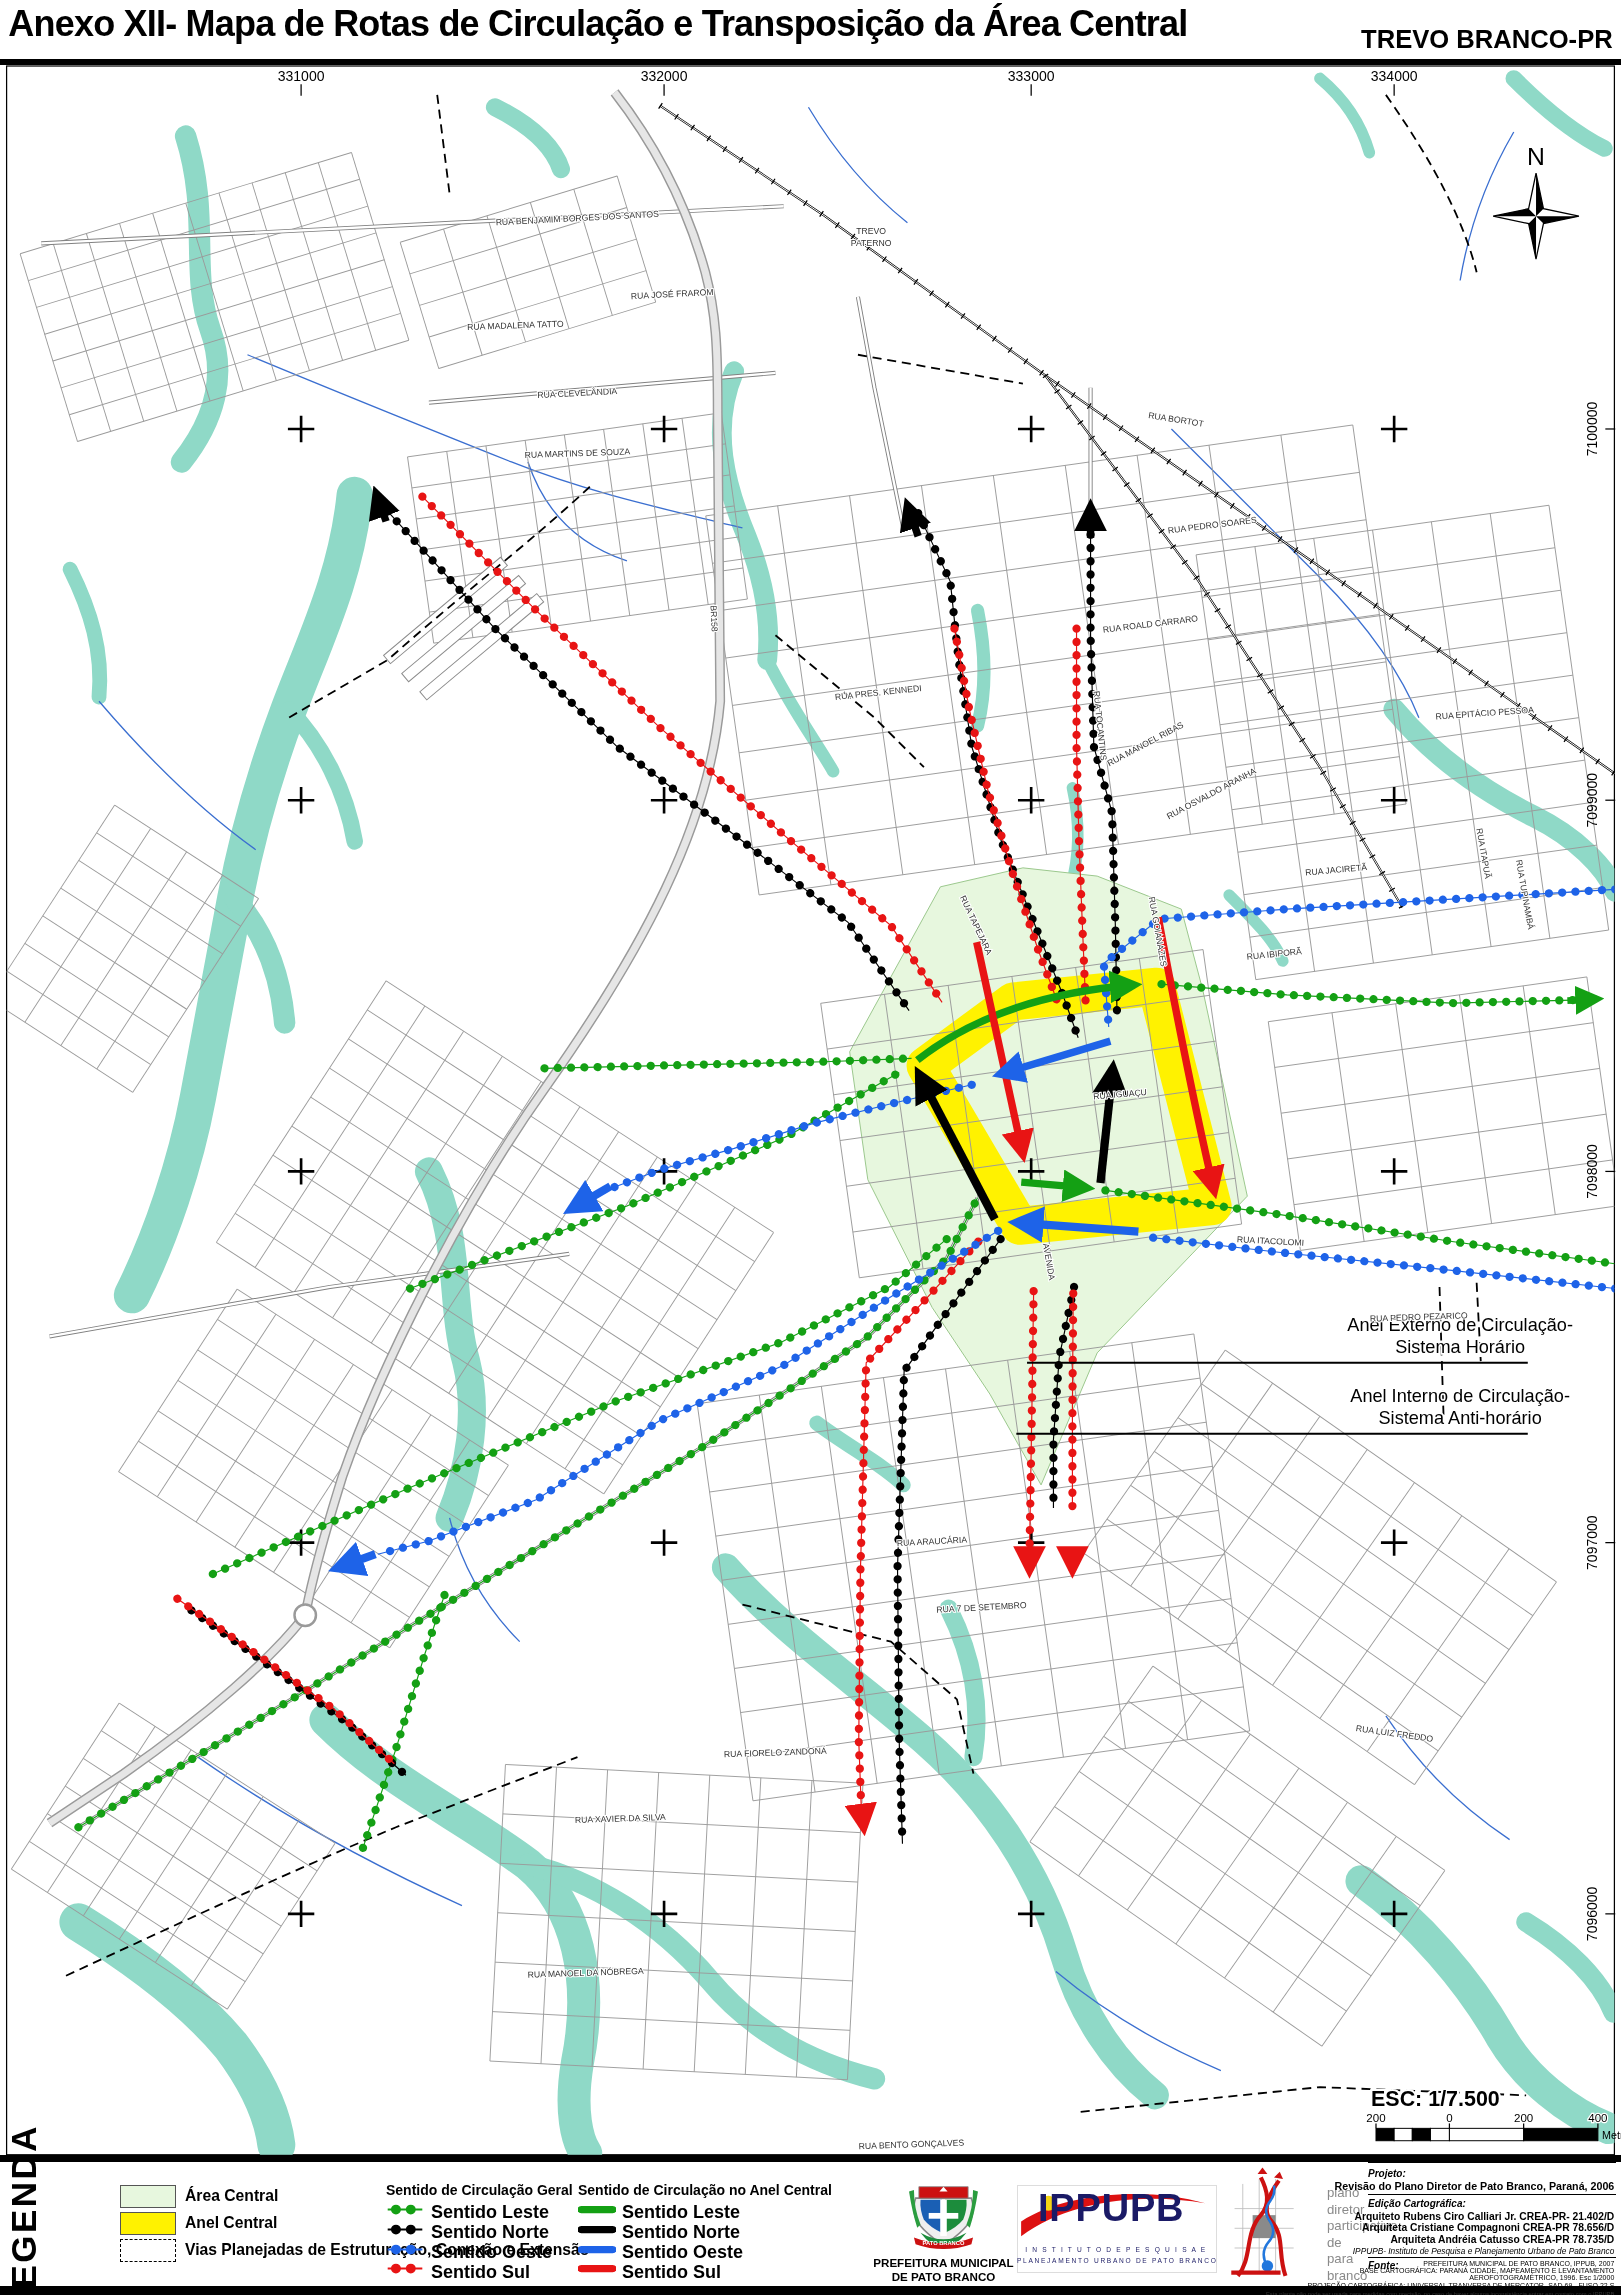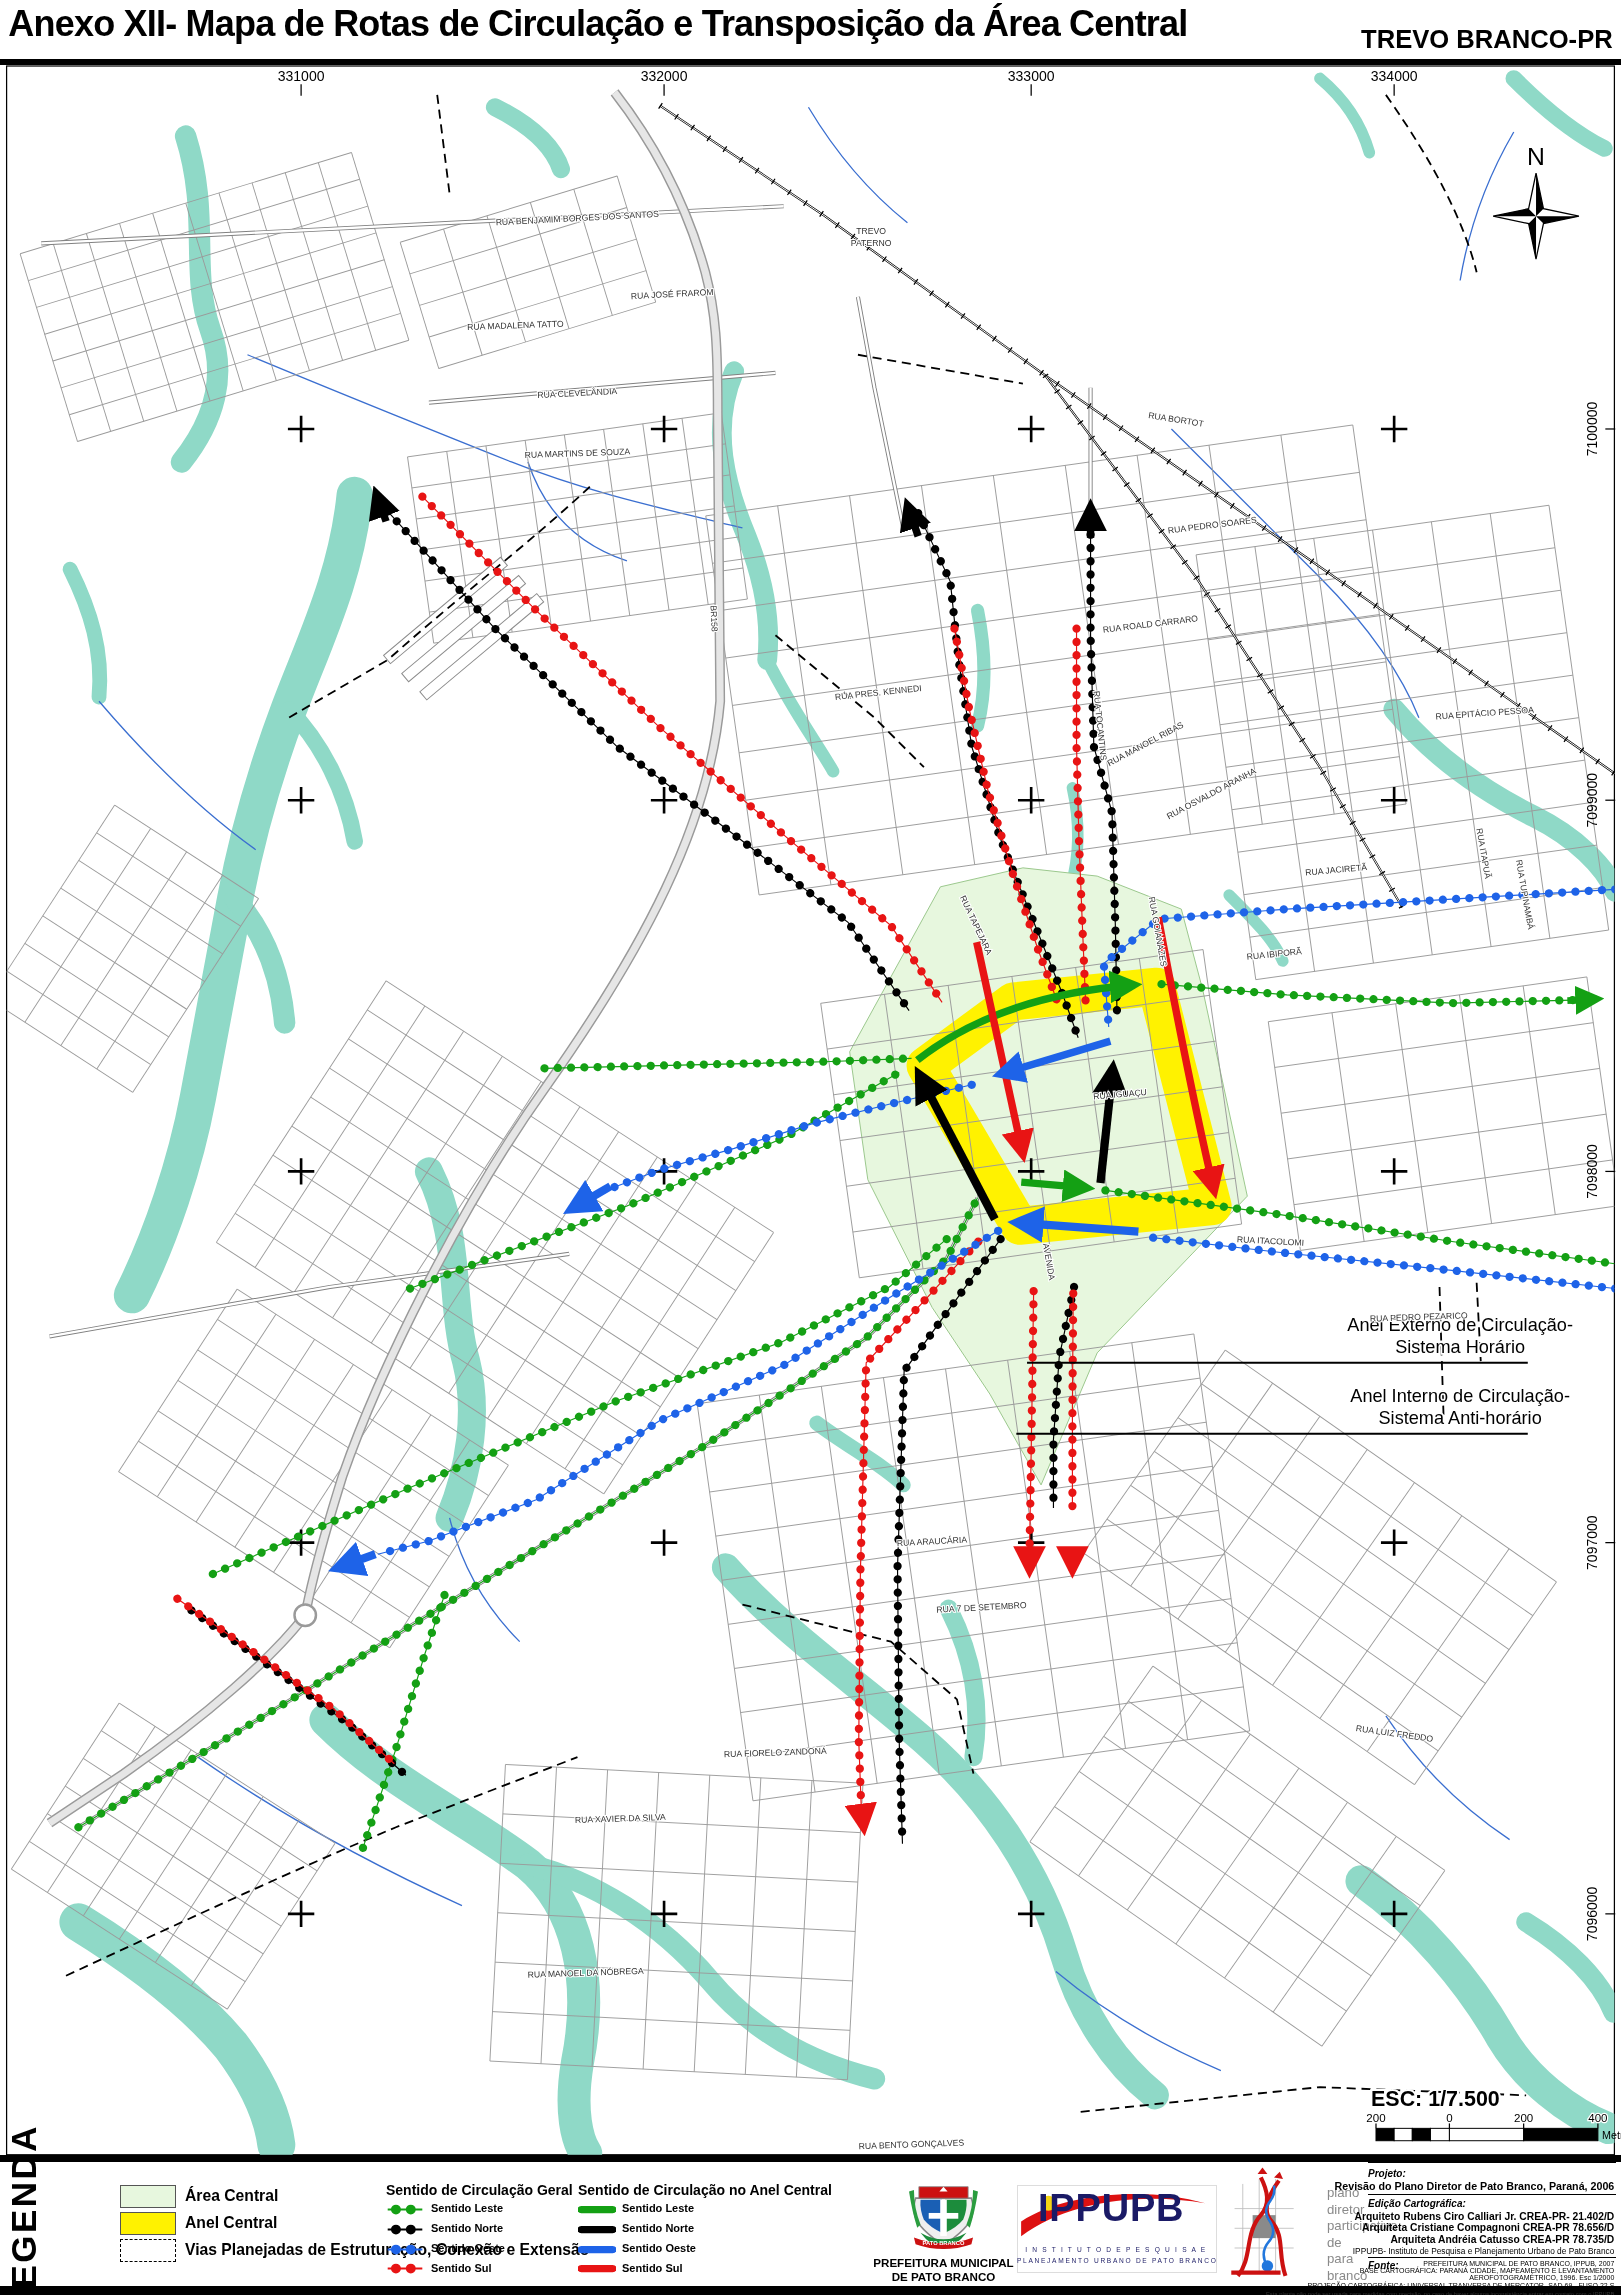--- a/index.html
+++ b/index.html
@@ -8,21 +8,21 @@
   #title{left:8.3px;top:3.3px;font-size:36px;font-weight:bold;letter-spacing:-0.8px;white-space:nowrap;}
   #region{right:8.3px;top:25px;font-size:25.6px;font-weight:bold;}
   #toprule{left:0;top:59px;width:1621px;height:5.8px;background:#000;}
   #mapsvg{left:0;top:0;}
   #mapbar{left:0;top:2155px;width:1621px;height:7.4px;background:#000;}
   #botbar{left:0;top:2286px;width:1621px;height:10px;background:#000;}
   #legenda-label{left:-51px;top:2218px;font-size:35px;font-weight:bold;letter-spacing:2.5px;transform:rotate(-90deg);width:149px;text-align:center;}
   .sw{position:absolute;width:54px;height:20.6px;border:0.8px solid #555;}
   .lg-label{position:absolute;font-size:15.7px;font-weight:bold;white-space:nowrap;}
   .lg-head{position:absolute;font-size:14px;font-weight:bold;white-space:nowrap;}
-  .lg-item-label{position:absolute;font-size:11px;font-weight:bold;white-space:nowrap;}
+  .lg-item-label{position:absolute;font-size:18px;font-weight:bold;white-space:nowrap;}
   .glyph{position:absolute;width:38px;height:13.2px;}
   #pref-text1,#pref-text2{font-size:11.6px;font-weight:bold;text-align:center;width:157px;}
   #ippupb-box{left:1017px;top:2185px;width:198px;height:86px;background:#fff;border:0.8px solid #ddd;}
   #ippupb-name{left:1038px;top:2187px;font-size:38px;font-weight:bold;color:#1a1a66;letter-spacing:0.8px;}
   .ipp-sub{position:absolute;color:#22226a;font-size:6.6px;letter-spacing:1.7px;width:198px;text-align:center;white-space:nowrap;}
   .plano-word{color:#8a8a8a;font-size:13.2px;line-height:16.5px;padding-left:20px;}
   #plano-words{left:1307px;top:2185px;}
   #info{left:1368px;top:2162px;width:248px;height:122px;border-top:1.7px solid #000;}
   .inf-sec{position:absolute;left:0;font-size:10px;font-style:italic;font-weight:bold;}
   .inf-line{position:absolute;right:1.7px;text-align:right;white-space:nowrap;}
@@ -631,21 +631,21 @@
   </div>
 
 <div class="abs" id="info">
   <div class="inf-sec" style="top:5px;">Projeto:</div>
   <div class="inf-line" style="top:16.5px;font-size:10.7px;font-weight:bold;">Revisão do Plano Diretor de Pato Branco, Paraná, 2006</div>
   <div class="inf-rule" style="top:31px;"></div>
   <div class="inf-sec" style="top:35px;">Edição Cartográfica:</div>
   <div class="inf-line" style="top:48px;font-size:10.3px;font-weight:bold;">Arquiteto Rubens Ciro Calliari Jr. CREA-PR- 21.402/D</div>
   <div class="inf-line" style="top:59px;font-size:10.3px;font-weight:bold;">Arquiteta Cristiane Compagnoni  CREA-PR 78.656/D</div>
   <div class="inf-line" style="top:71px;font-size:10.3px;font-weight:bold;">Arquiteta Andréia Catusso CREA-PR 78.735/D</div>
-  <div class="inf-line" style="top:83px;font-size:8.3px;">IPPUPB- Instituto de Pesquisa e Planejamento Urbano de Pato Branco</div>
+  <div class="inf-line" style="top:83px;font-size:8.3px;font-style:italic;">IPPUPB- Instituto de Pesquisa e Planejamento Urbano de Pato Branco</div>
   <div class="inf-rule" style="top:94px;"></div>
   <div class="inf-sec" style="top:97px;">Fonte:</div>
   <div class="inf-line" style="top:97px;font-size:7px;">PREFEITURA MUNICIPAL DE PATO BRANCO, IPPUB, 2007</div>
   <div class="inf-line" style="top:104px;font-size:7px;">BASE CARTOGRÁFICA: PARANÁ CIDADE, MAPEAMENTO E LEVANTAMENTO</div>
   <div class="inf-line" style="top:111px;font-size:7px;">AEROFOTOGRAMÉTRICO, 1996. Esc 1/2000</div>
   <div class="inf-line" style="top:119px;font-size:7px;">PROJEÇÃO CARTOGRÁFICA: UNIVERSAL TRANVERSA DE MERCATOR- SAD 69 - FUSO 22 S</div>
   <div class="inf-line" style="top:128px;font-size:5.8px;color:#333;">Esta planta não pode ser usada para medidas com precisão, no caso de haver alguma inconsistência entrar em contato com o IPPUPB</div>
 </div>
 
 <svg class="glyph" viewBox="0 0 46 16" style="left: 386px; top: 2203px; position: absolute;">

